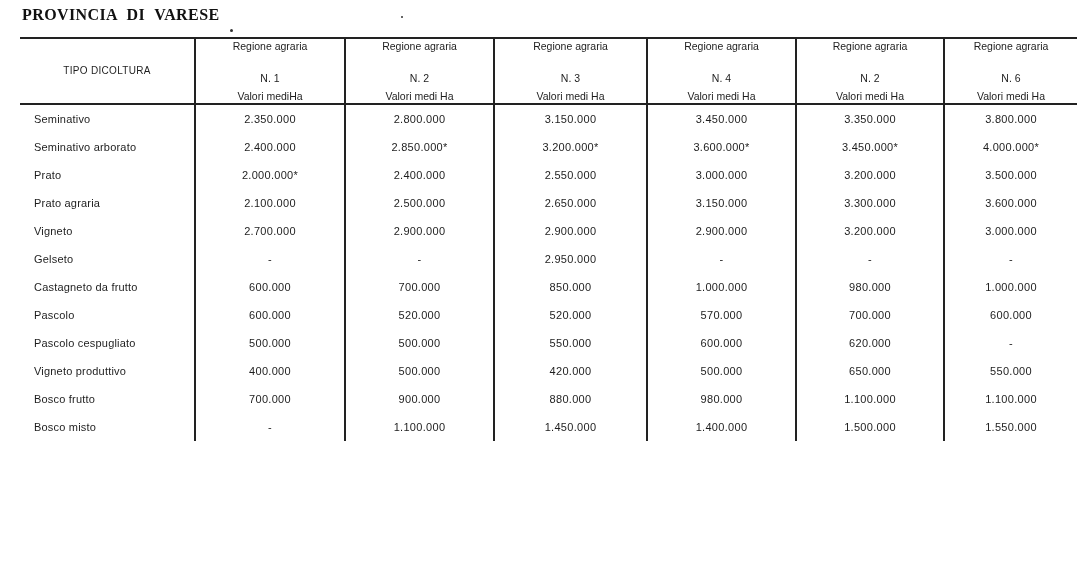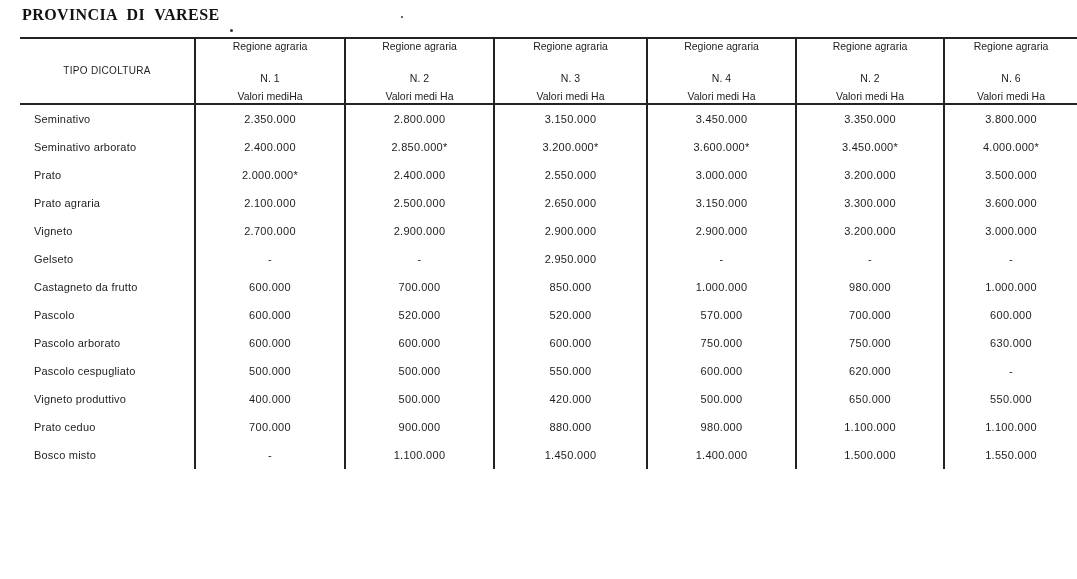--- a/index.html
+++ b/index.html
@@ -212,48 +212,39 @@
         <tr>
           <td class="row-label">Pascolo</td>
           <td class="val">600.000</td>
           <td class="val">520.000</td>
           <td class="val">520.000</td>
           <td class="val">570.000</td>
           <td class="val">700.000</td>
           <td class="val">600.000</td>
         </tr>
         <tr>
-          <td class="row-label">Pascolo arborato</td>
-          <td class="val">600.000</td>
-          <td class="val">600.000</td>
-          <td class="val">600.000</td>
-          <td class="val">750.000</td>
-          <td class="val">750.000</td>
-          <td class="val">630.000</td>
-        </tr>
-        <tr>
           <td class="row-label">Pascolo cespugliato</td>
           <td class="val">500.000</td>
           <td class="val">500.000</td>
           <td class="val">550.000</td>
           <td class="val">600.000</td>
           <td class="val">620.000</td>
           <td class="val">-</td>
         </tr>
         <tr>
           <td class="row-label">Vigneto produttivo</td>
           <td class="val">400.000</td>
           <td class="val">500.000</td>
           <td class="val">420.000</td>
           <td class="val">500.000</td>
           <td class="val">650.000</td>
           <td class="val">550.000</td>
         </tr>
         <tr>
-          <td class="row-label">Prato ceduo</td>
+          <td class="row-label">Bosco frutto</td>
           <td class="val">700.000</td>
           <td class="val">900.000</td>
           <td class="val">880.000</td>
           <td class="val">980.000</td>
           <td class="val">1.100.000</td>
           <td class="val">1.100.000</td>
         </tr>
         <tr>
           <td class="row-label">Bosco misto</td>
           <td class="val">-</td>

